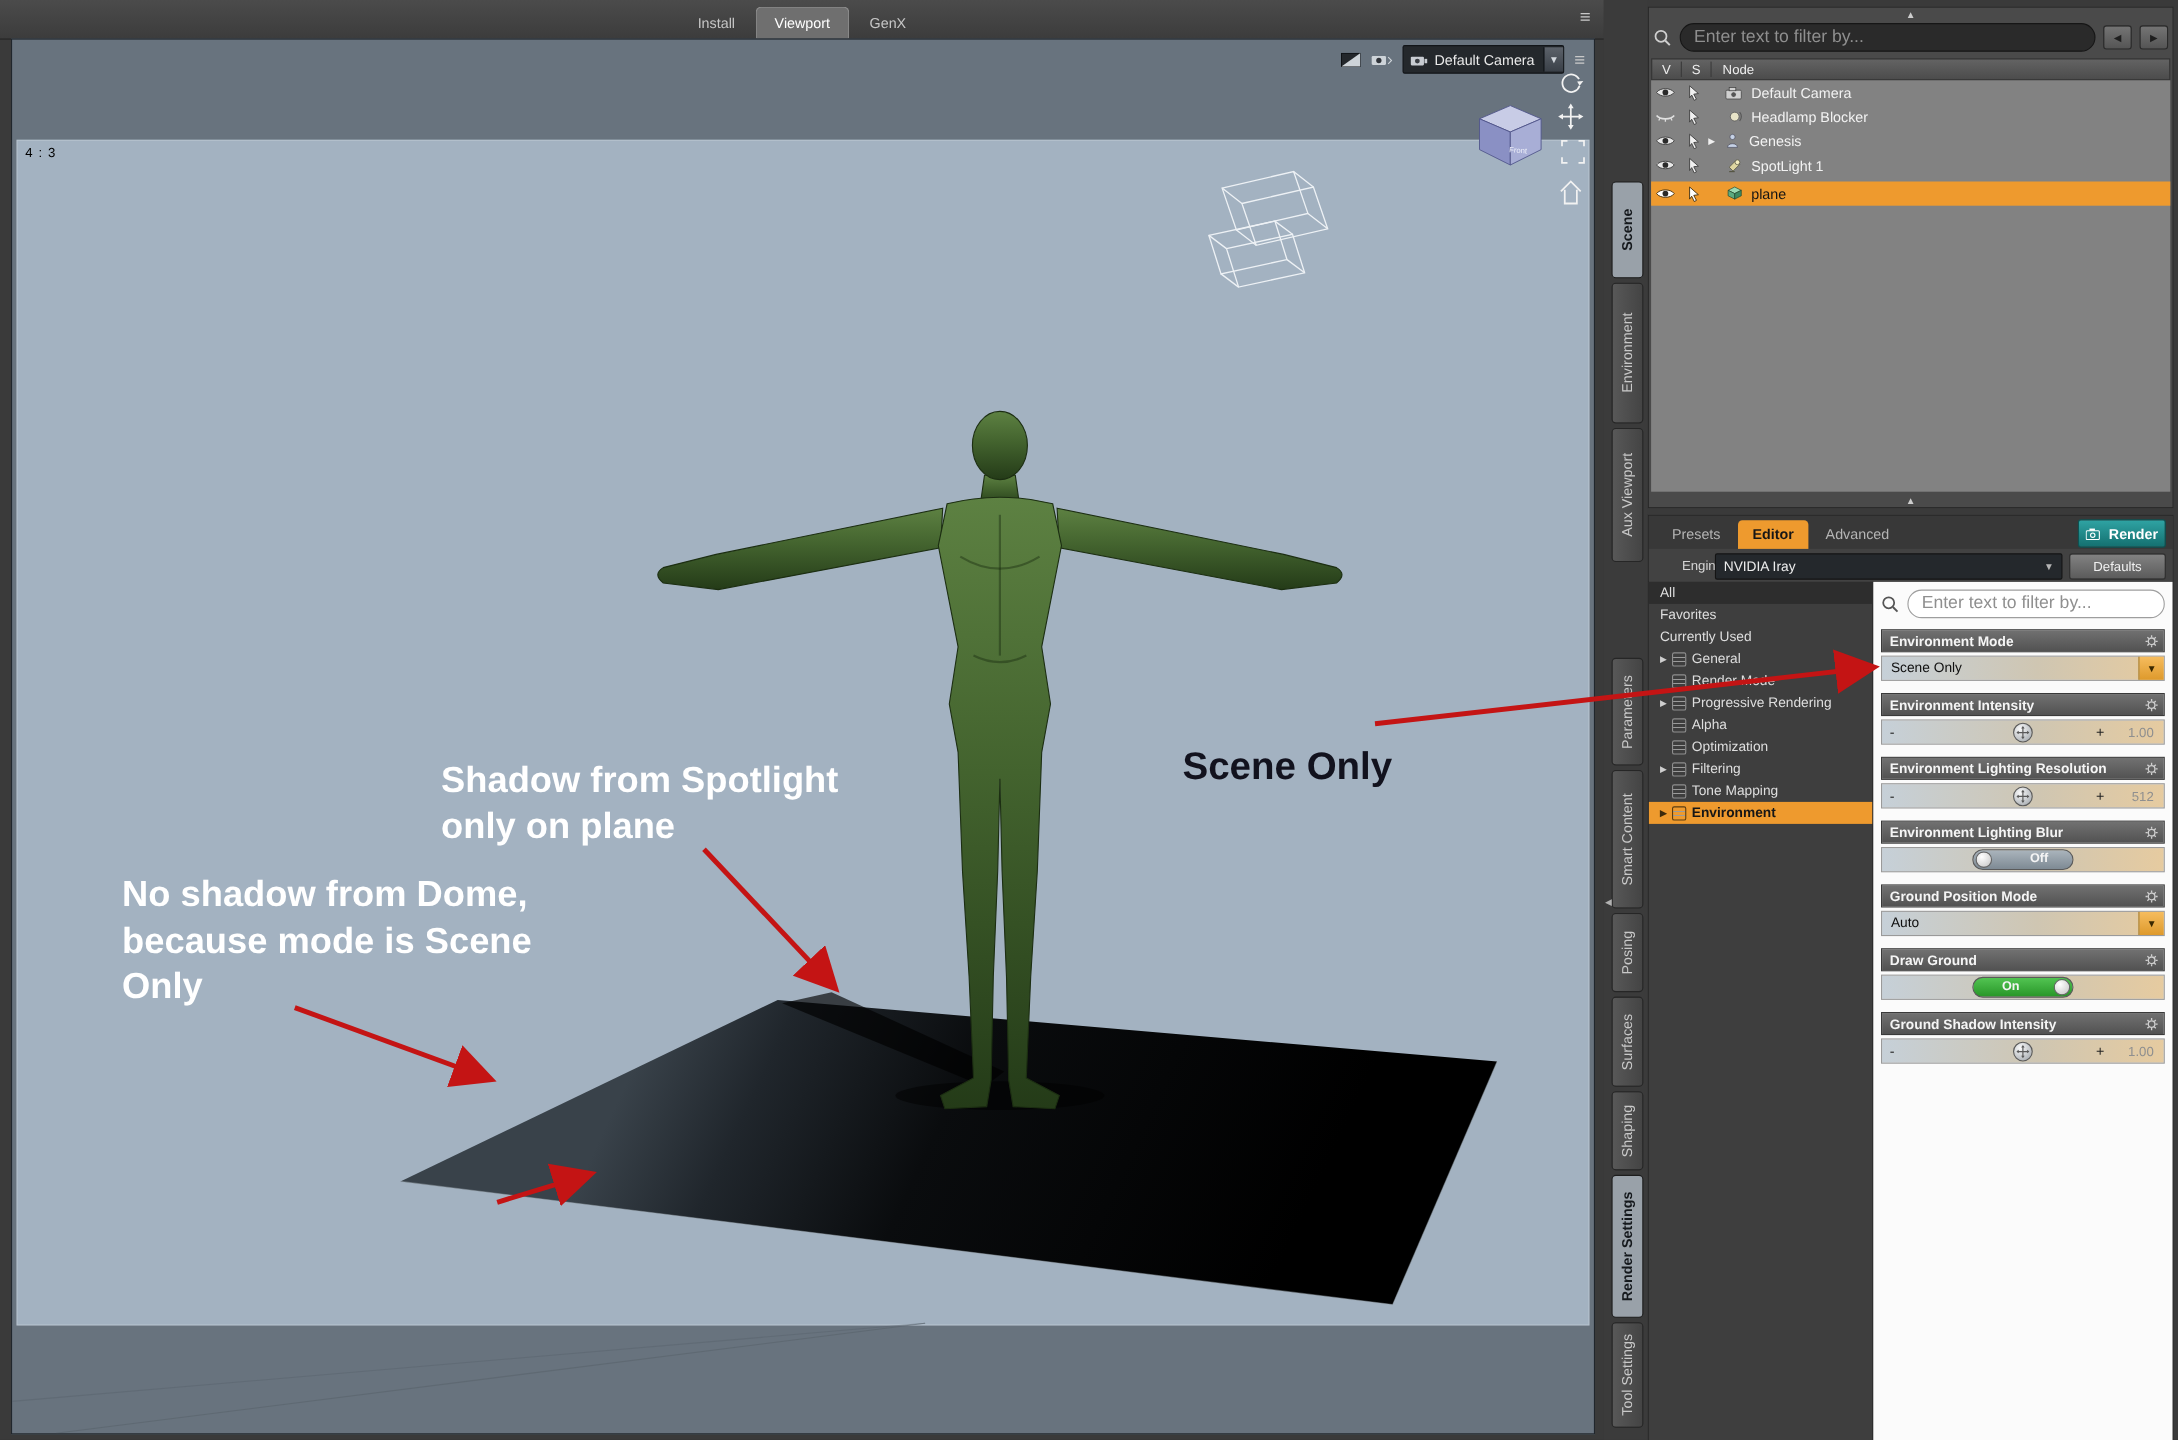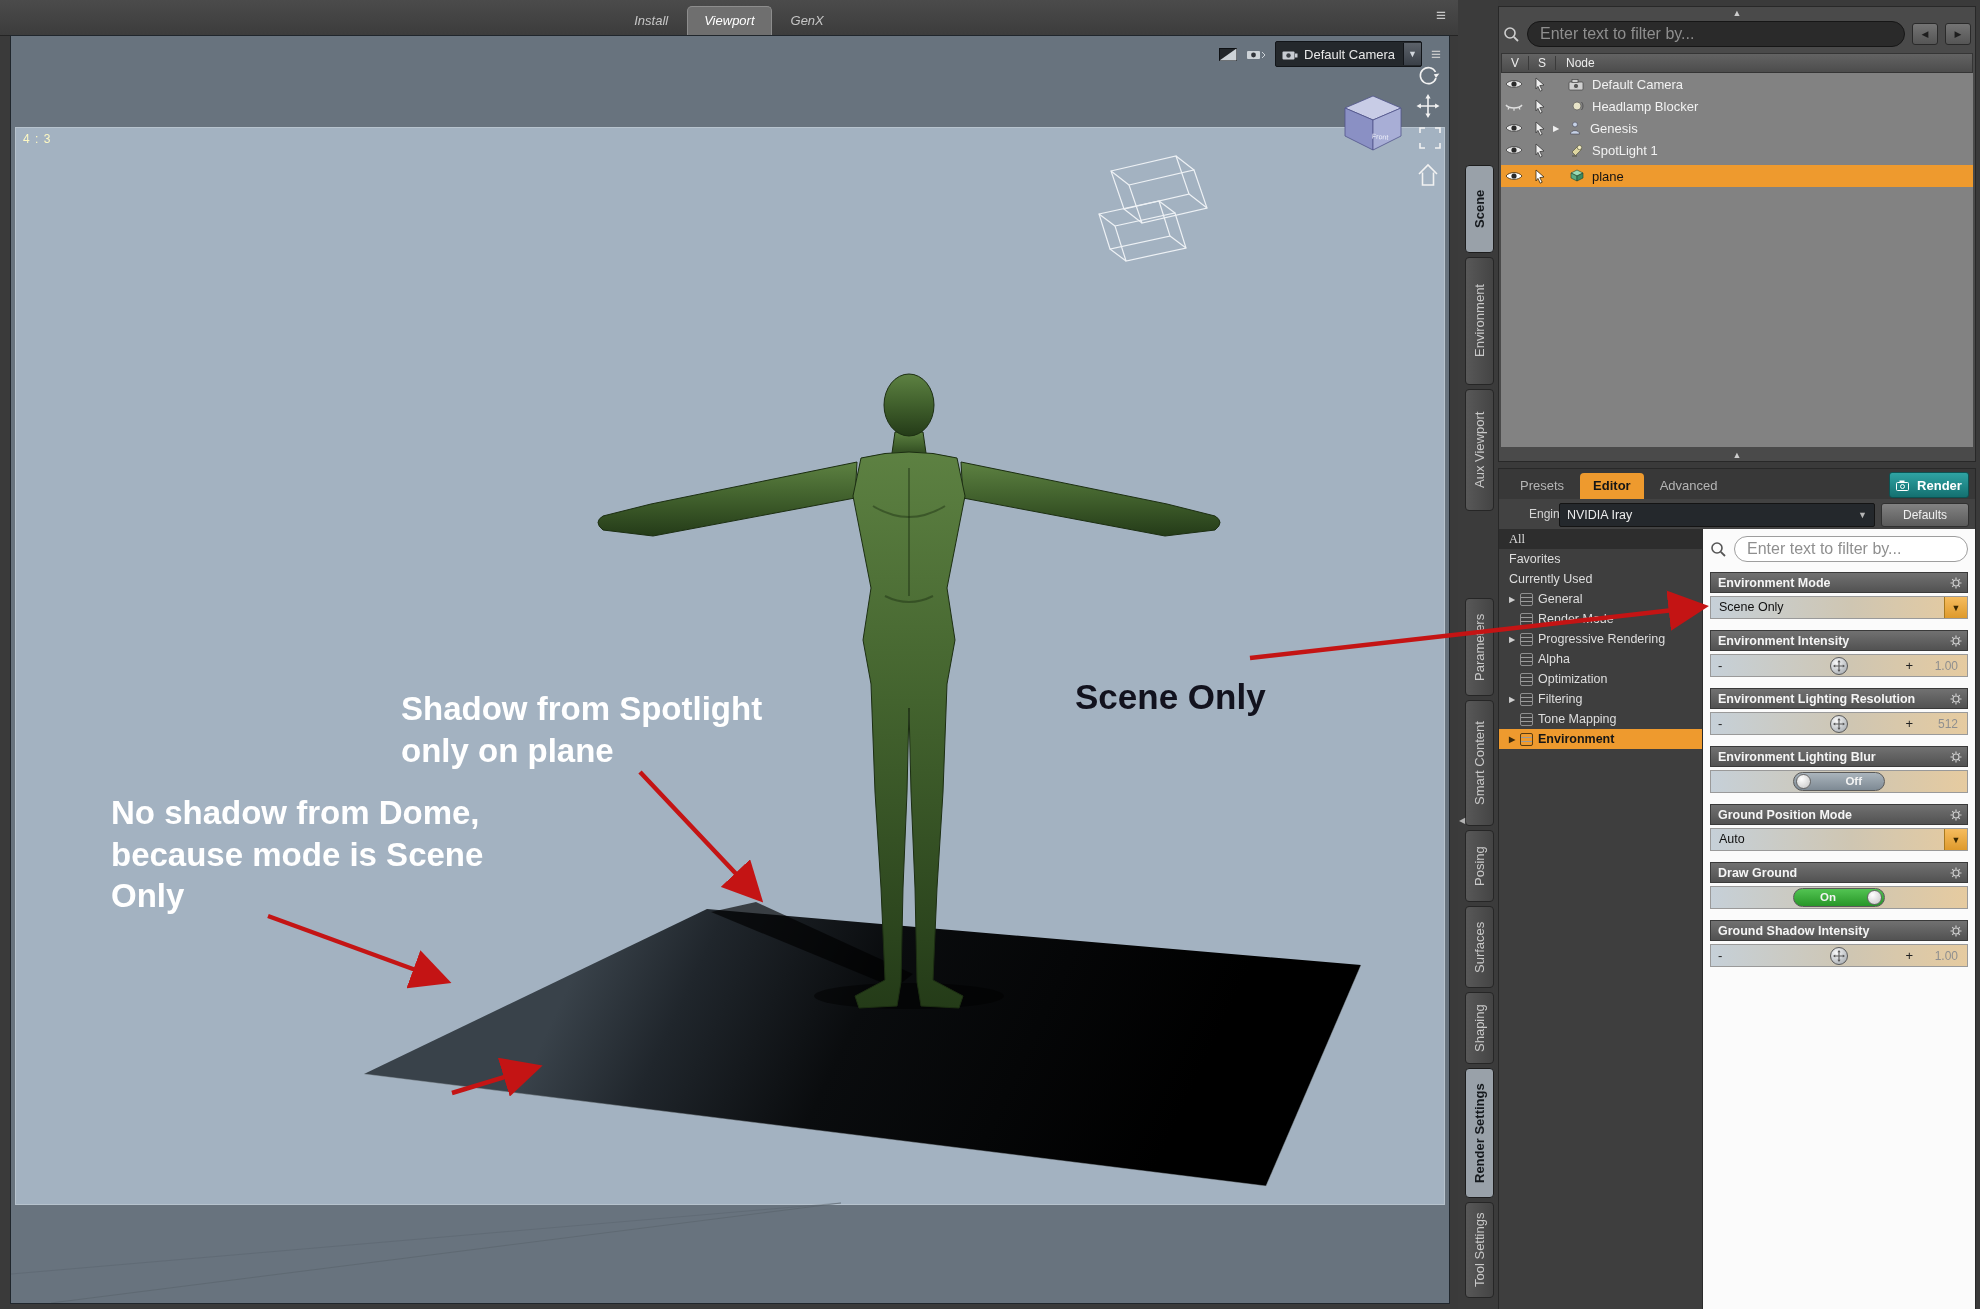--- a/index.html
+++ b/index.html
@@ -3,30 +3,30 @@
 <meta charset="utf-8">
 <style>
   html,body{margin:0;padding:0;background:#2b2b2b;}
   #page{position:relative;width:1980px;height:1309px;background:#3a3a3a;overflow:hidden;
         font-family:"Liberation Sans",sans-serif;-webkit-font-smoothing:antialiased;}
 
   
   #topbar{position:absolute;left:0;top:0;width:1458px;height:35px;
           background:linear-gradient(#4b4b4b,#3c3c3c);border-bottom:1px solid #242424;
           display:flex;align-items:flex-end;justify-content:center;gap:3px;}
-  .top-tab{padding:6px 16px 7px;font-size:13px;color:#c6c6c6;border-radius:5px 5px 0 0;font-style:italic;}
+  .top-tab{padding:6px 16px 7px;font-size:13px;color:#c6c6c6;border-radius:5px 5px 0 0;}
   .top-tab.active{background:#6f6f6f;color:#ffffff;border:1px solid #8d8d8d;border-bottom:none;}
   #topbar-menu{position:absolute;right:12px;top:7px;color:#c8c8c8;font-size:17px;line-height:1;}
 
   
   #viewport{position:absolute;left:10px;top:35px;width:1438px;height:1267px;
             background:#68737e;border:1px solid #20262c;}
   .vp-aspect{position:absolute;left:4px;top:91px;width:1428px;height:1076px;
              background:#a3b2c1;border:1px solid rgba(255,255,255,.22);z-index:1;}
-  #aspect-label{position:absolute;left:12px;top:96px;font-size:12px;color:#fef9c3;
+  #aspect-label{position:absolute;left:12px;top:96px;font-size:12px;color:#000000;
                 letter-spacing:1px;z-index:4;}
   #vp-svg{position:absolute;left:0;top:0;z-index:2;}
   .vp-toolbar{position:absolute;top:5px;right:8px;height:26px;display:flex;align-items:center;
               gap:9px;z-index:5;}
   .cam-dd{display:flex;align-items:center;gap:6px;background:#24282c;border:1px solid #121519;
           border-radius:2px;height:24px;padding:0 0 0 6px;color:#e9e9e9;font-size:13px;}
   .cam-dd .dd-btn{width:17px;height:22px;margin-left:2px;background:linear-gradient(#5c626a,#3a4048);
           border-left:1px solid #121519;color:#d2d7dd;font-size:9px;display:flex;
           align-items:center;justify-content:center;}
   .vp-nav{position:absolute;right:6px;top:28px;z-index:5;}
@@ -89,21 +89,21 @@
   #engine-dd{position:absolute;left:60px;right:100px;top:4px;height:22px;background:#24282c;
              border:1px solid #141414;border-radius:2px;color:#ececec;font-size:12.5px;
              display:flex;align-items:center;justify-content:space-between;padding:0 7px;}
   #engine-dd .arr{font-size:9px;color:#b5b5b5;}
   #defaults-btn{position:absolute;right:6px;top:4px;width:86px;height:22px;border-radius:3px;
                 background:linear-gradient(#828282,#5b5b5b);border:1px solid #303030;color:#f1f1f1;
                 font-size:12px;display:flex;align-items:center;justify-content:center;}
   #cat-list{position:absolute;left:0;top:60px;width:204px;bottom:0;background:#3e3e3e;
             border-right:1px solid #2a2a2a;box-sizing:border-box;}
   .cat{height:20px;display:flex;align-items:center;font-size:12.5px;color:#dedede;padding-left:10px;}
-  .cat.dark{background:#2d2d2d;font-family:Liberation Serif, serif;}
+  .cat.dark{background:#2d2d2d;}
   .cat .exp{width:11px;font-size:8px;color:#cfcfcf;}
   .cat .noexp{width:11px;}
   .cat-icon{width:13px;height:13px;border:1px solid #8f8f8f;border-radius:2px;margin-right:5px;
             background:linear-gradient(#6e6e6e,#565656);box-sizing:border-box;
             background-image:repeating-linear-gradient(0deg,transparent 0 3px,#9b9b9b 3px 4px);}
   .cat.selected{background:#EE9A2E;color:#161616;font-weight:bold;}
   .cat.selected .exp{color:#3c2a0c;}
   .cat.selected .cat-icon{border-color:#5a3c10;}
   #show-sub{position:absolute;left:8px;bottom:5px;display:flex;align-items:center;gap:6px;
             font-size:12px;color:#dcdcdc;}

